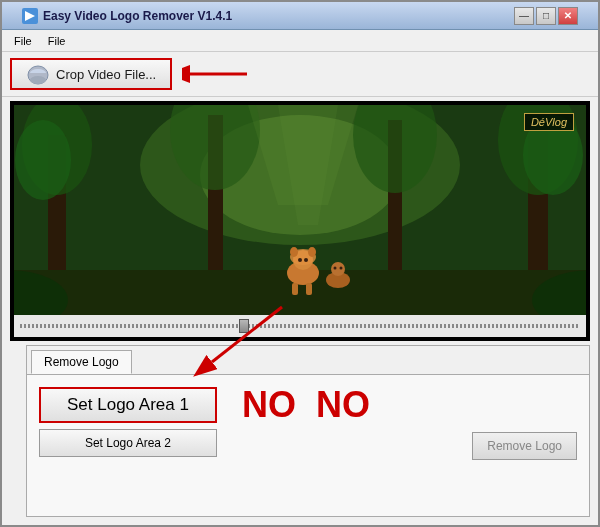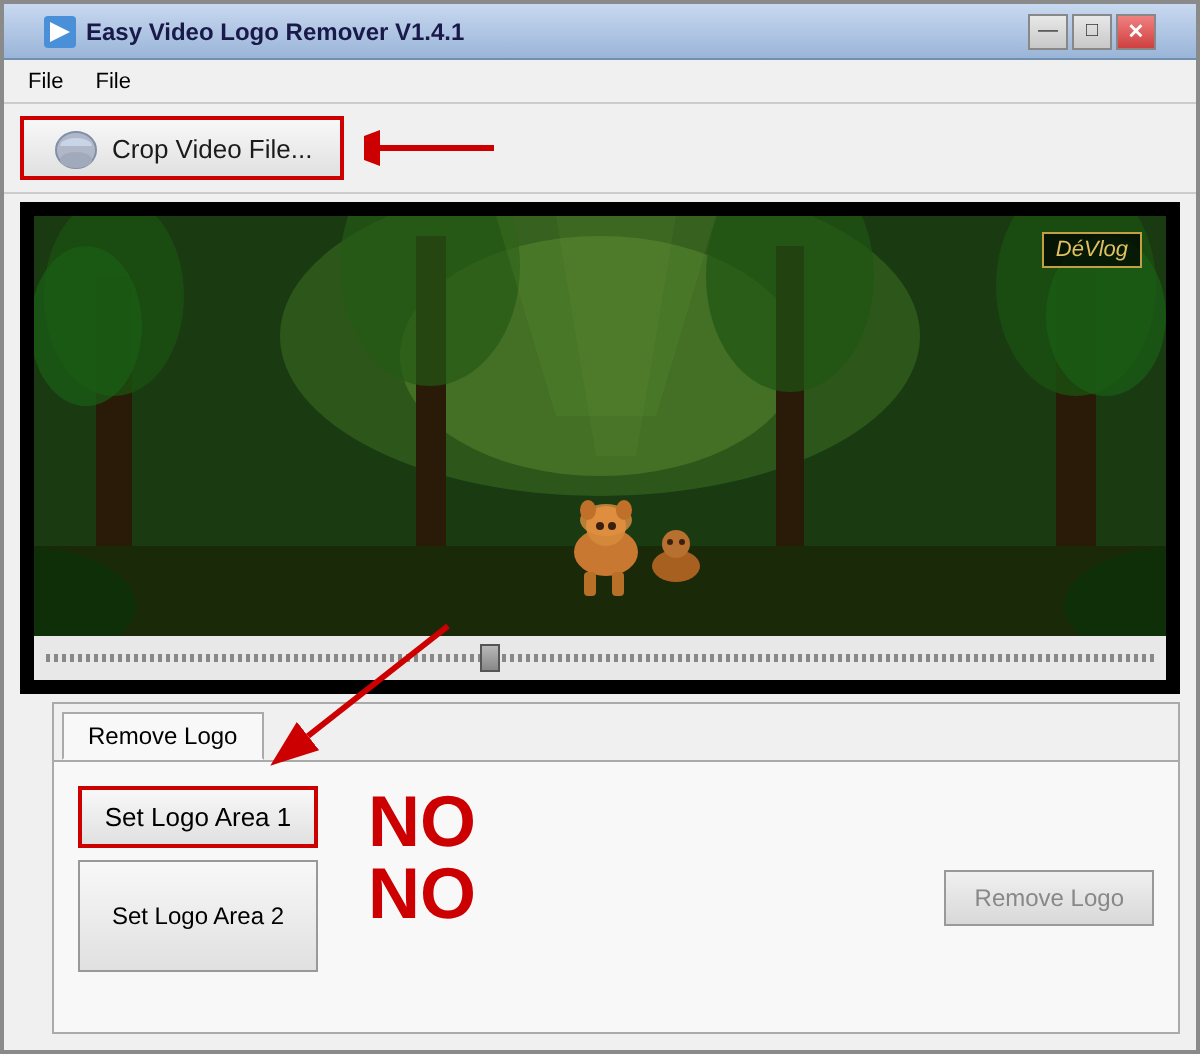--- a/index.html
+++ b/index.html
@@ -123,21 +123,21 @@
 
     .load-icon {
       width: 24px;
       height: 20px;
       position: relative;
     }
 
     
     .video-section {
       background: #8b5cf6;
-      border: 7px solid #000000;
+      border: 4px solid #000000;
       margin: 4px 8px;
       flex-shrink: 0;
     }
 
     .video-display {
       width: 100%;
       height: 210px;
       background: #111;
       position: relative;
       overflow: hidden;
@@ -238,31 +238,31 @@
     }
 
     
     .logo-controls {
       display: flex;
       flex-direction: column;
       gap: 6px;
     }
 
     .set-logo-btn {
-      padding: 6px 0;
+      padding: 6px 26px;
       background: linear-gradient(to bottom, #f8f8f8, #e0e0e0);
       border: 2px solid #c00;
       cursor: pointer;
-      font-size: 13px;
+      font-size: 17px;
       min-width: 120px;
       text-align: center;
     }
 
     .set-logo-btn-2 {
-      padding: 20px 14px;
+      padding: 6px 14px;
       background: linear-gradient(to bottom, #f8f8f8, #e0e0e0);
       border: 1px solid #999;
       cursor: pointer;
       font-size: 12px;
       min-width: 120px;
       text-align: center;
     }
 
     .no-text {
       font-size: 36px;
@@ -404,21 +404,21 @@
       <div class="tab active">Remove Logo</div>
     </div>
 
     <div class="tab-content">
 
       <div class="logo-controls">
         <button class="set-logo-btn">Set Logo Area 1</button>
         <button class="set-logo-btn-2">Set Logo Area 2</button>
       </div>
 
-      <div style="position:relative; display:flex; flex-direction:column; gap:0; margin-left:5px;">
+      <div style="position:relative; display:flex; flex-direction:row; gap:20px; margin-left:5px;">
         <span class="no-text">NO</span>
         <span class="no-text">NO</span>
 
         <svg width="120" height="80" style="position:absolute; top:-90px; left:-60px; pointer-events:none;">
           <defs>
             <marker id="ah2" markerWidth="8" markerHeight="6" refX="0" refY="3" orient="auto">
               <polygon points="0 0, 8 3, 0 6" fill="#cc0000"></polygon>
             </marker>
           </defs>
           <line x1="100" y1="10" x2="30" y2="65" stroke="#cc0000" stroke-width="3" marker-end="url(#ah2)"></line>

